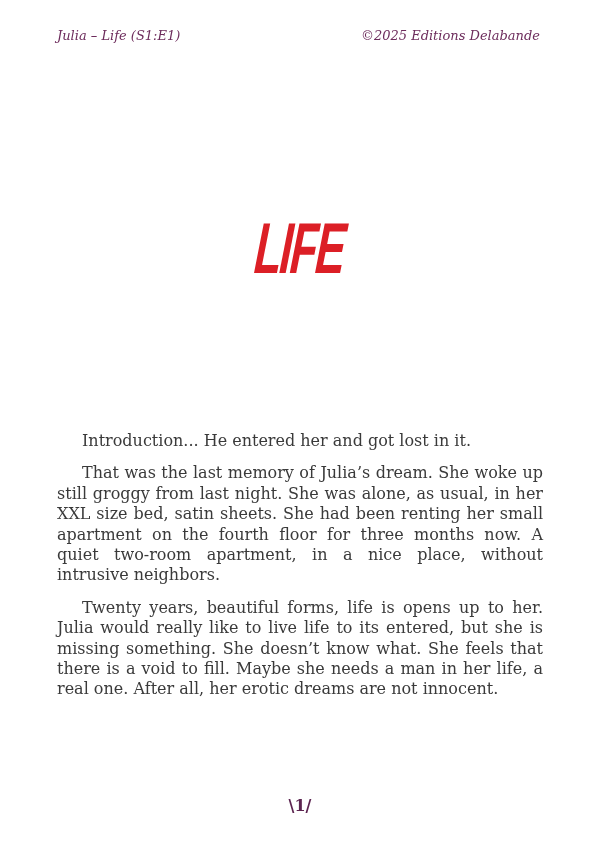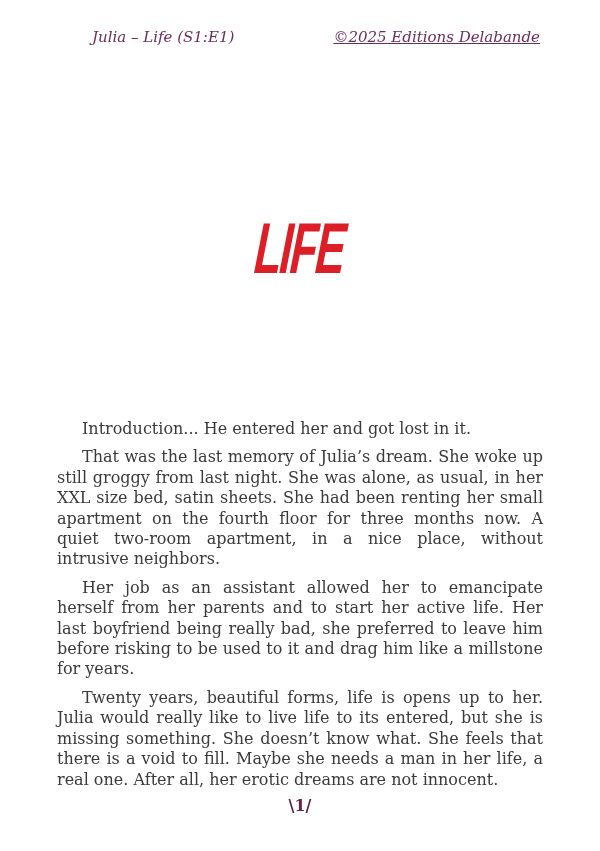--- a/index.html
+++ b/index.html
@@ -17,26 +17,25 @@
   }
   .header {
     position: absolute;
     top: 28px;
     left: 57px;
     right: 60px;
     display: flex;
     justify-content: space-between;
     align-items: baseline;
     font-style: italic;
-    font-size: 15px;
+    font-size: 13px;
     color: #6d2c5c;
-    margin-left: 35px;
   }
   .header .running-title { text-align: left; }
-  .header .copyright { text-align: center; text-decoration: underline; }
+  .header .copyright { text-align: center; }
 
   .logo-wrap {
     position: absolute;
     top: 212px;
     left: 0;
     width: 100%;
     text-align: center;
   }
   .logo {
     display: inline-block;
@@ -56,21 +55,21 @@
     position: absolute;
     top: 419px;
     left: 57px;
     right: 57px;
     font-size: 16px;
     line-height: 20.4px;
     color: #3a3a3a;
     text-align: justify;
   }
   .body-text p {
-    margin: 0 0 8px 0;
+    margin: 12px 0 8px 0;
     text-indent: 25px;
   }
 
   .footer {
     position: absolute;
     top: 796px;
     left: 0;
     width: 100%;
     text-align: center;
     font-weight: bold;
@@ -88,21 +87,20 @@
     <span class="copyright">©2025 Editions Delabande</span>
   </div>
 
   <div class="logo-wrap">
     <span class="logo">LIFE</span>
   </div>
 
   <div class="body-text">
     <p>Introduction... He entered her and got lost in it.</p>
     <p>That was the last memory of Julia’s dream. She woke up still groggy from last night. She was alone, as usual, in her XXL size bed, satin sheets. She had been renting her small apartment on the fourth floor for three months now. A quiet two-room apartment, in a nice place, without intrusive neighbors.</p>
-    <p>Her job as an assistant allowed her to emancipate herself from her parents and to start her active life. Her last boyfriend being really bad, she preferred to leave him before risking to be used to it and drag him like a millstone for years.</p>
     <p>Twenty years, beautiful forms, life is opens up to her. Julia would really like to live life to its entered, but she is missing something. She doesn’t know what. She feels that there is a void to fill. Maybe she needs a man in her life, a real one. After all, her erotic dreams are not innocent.</p>
   </div>
 
   <div class="footer">
     <span>\1/</span>
   </div>
 
 </div>
 
 </body></html>

